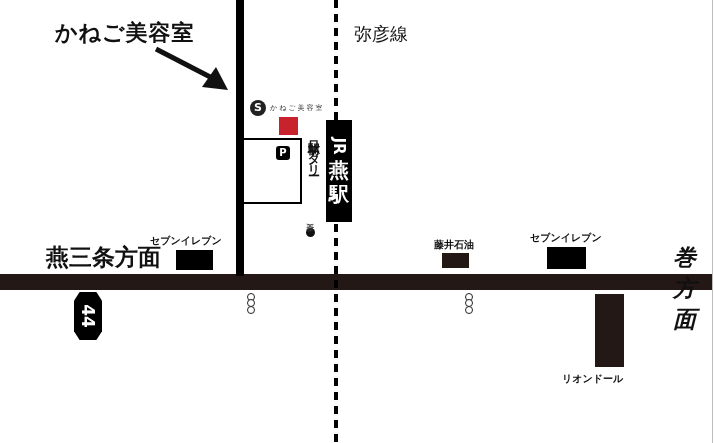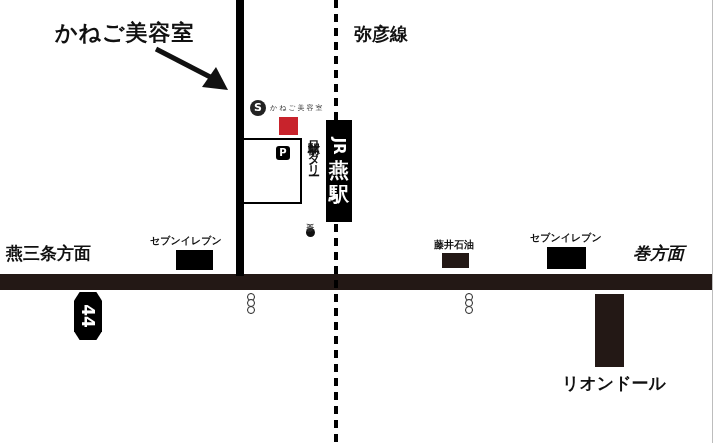--- a/index.html
+++ b/index.html
@@ -5,21 +5,21 @@
   html, body { margin: 0; padding: 0; }
   body { width: 714px; height: 443px; background: #ffffff; position: relative; overflow: hidden;
          font-family: "DejaVu Sans", "Liberation Sans", sans-serif; color: #111; }
   .abs { position: absolute; }
   .road-h { left: 0; top: 274px; width: 712px; height: 16px; background: #231815; }
   .road-v { left: 236px; top: 0; width: 8px; height: 276px; background: #000; }
   .rail { left: 334px; top: 0; width: 4px; height: 443px;
           background: repeating-linear-gradient(to bottom, #000 0 8px, transparent 8px 14px); }
   .edge { left: 712px; top: 0; width: 1px; height: 443px; background: #bdbdbd; }
   .title { font-weight: bold; font-size: 22px; letter-spacing: 1px; }
-  .dir { font-weight: bold; font-size: 17px; }
+  .dir { font-weight: bold; font-size: 23px; margin-left: 40px; }
   .small { font-weight: bold; font-size: 10px; }
   .blk { background: #000; }
   .blk2 { background: #231815; }
   .station { left: 326px; top: 120px; width: 26px; height: 102px; background: #000; color: #fff;
              display: flex; flex-direction: column; align-items: center; font-weight: bold; }
   .station .jr { transform: rotate(90deg); font-size: 15px; margin-top: 14px; height: 24px; line-height: 24px; }
   .station .kj { font-size: 20px; line-height: 24px; }
   .rotary { left: 244px; top: 138px; width: 56px; height: 62px; border: 2px solid #000; border-left: none; }
   .ptag { left: 276px; top: 146px; width: 14px; height: 14px; background: #000; color: #fff; border-radius: 3px;
           font-size: 10px; font-weight: bold; text-align: center; line-height: 14px; }
@@ -41,21 +41,21 @@
 <div class="abs road-v"></div>
 <div class="abs rail"></div>
 <div class="abs edge"></div>
 
 <div class="abs title" style="left:55px; top:18px;">かねご美容室</div>
 <svg class="abs" style="left:150px; top:40px;" width="90" height="60">
   <line x1="6" y1="9" x2="66" y2="40" stroke="#111" stroke-width="5"></line>
   <polygon points="78,50 52,47 66,27" fill="#111"></polygon>
 </svg>
 
-<div class="abs" style="left:354px; top:22px; font-size:18px; font-weight:bold;text-align:center;">弥彦線</div>
+<div class="abs" style="left:354px; top:22px; font-size:18px; font-weight:normal;text-align:center;">弥彦線</div>
 
 <div class="abs logo-circle">S</div>
 <div class="abs logo-text">かねご美容室</div>
 <div class="abs" style="left:279px; top:117px; width:19px; height:18px; background:#c8232c;"></div>
 
 <div class="abs rotary"></div>
 <div class="abs ptag">P</div>
 <div class="abs vtext" style="left:305px; top:134px;">駅前ロータリー</div>
 
 <div class="abs station">
@@ -73,21 +73,21 @@
 <div class="abs small" style="left:150px; top:234px;">セブンイレブン</div>
 <div class="abs blk" style="left:176px; top:250px; width:37px; height:20px;"></div>
 
 <div class="abs small" style="left:434px; top:238px;text-align:right;">藤井石油</div>
 <div class="abs blk2" style="left:442px; top:253px; width:27px; height:15px;"></div>
 
 <div class="abs small" style="left:530px; top:231px;">セブンイレブン</div>
 <div class="abs blk" style="left:547px; top:247px; width:39px; height:22px;"></div>
 
 <div class="abs blk2" style="left:595px; top:294px; width:29px; height:73px;"></div>
-<div class="abs" style="left:562px; top:372px; font-size:17px; font-weight:bold;">リオンドール</div>
+<div class="abs" style="left:562px; top:372px; font-size:10px; font-weight:bold;">リオンドール</div>
 
 <div class="abs route44">
     <span>44</span>
   </div>
 
 <div class="abs signal" style="left:247px; top:294px;">
     <span></span>
     <span></span>
     <span></span>
   </div>

